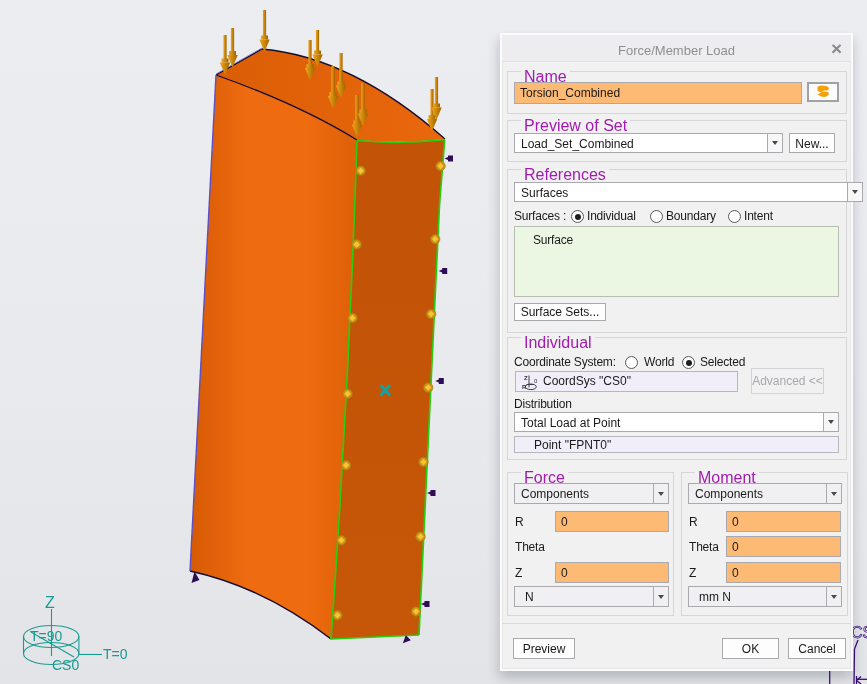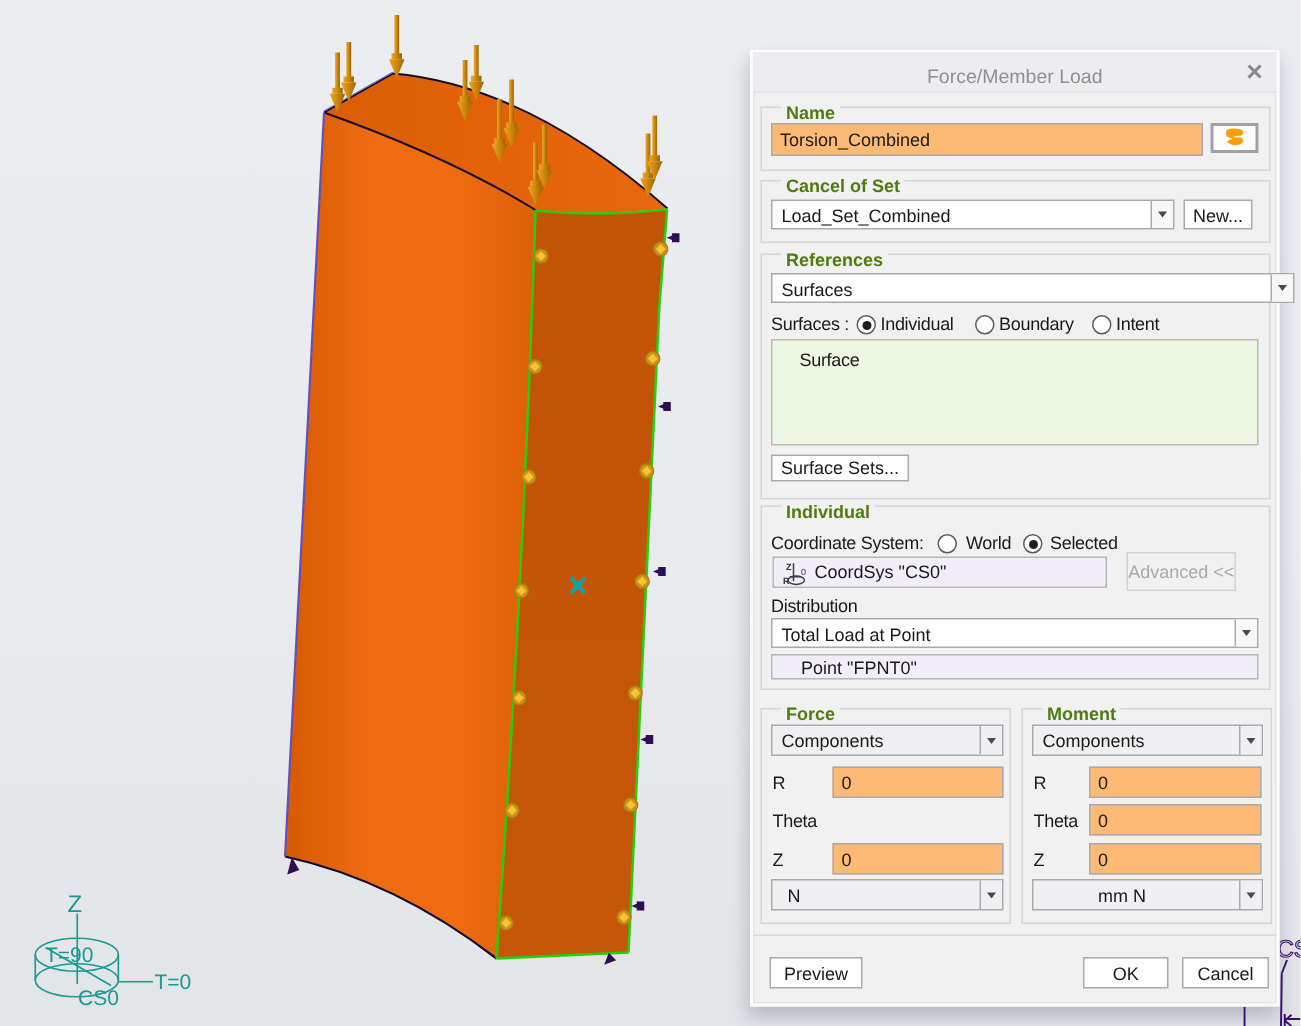--- a/index.html
+++ b/index.html
@@ -9,21 +9,21 @@
 #scene{position:absolute;left:0;top:0;}
 .dlg{position:absolute;left:500px;top:33px;width:353px;height:638px;background:#F1F1F2;
   box-shadow:inset 0 0 0 2px #FBFBFC,inset 0 0 0 3px #E6E6E9,
   -5px 6px 9px rgba(70,75,95,.10),0 9px 12px rgba(70,75,95,.13),
   3px 4px 8px rgba(70,75,95,.07);}
 .tbar{position:absolute;left:2px;top:2px;width:349px;height:26px;background:#EDEDEF;
   border-bottom:1px solid #E3E3E6;}
 .tbar .tt{position:absolute;left:0;right:0;top:8px;text-align:center;font-size:13px;color:#8F8F92;}
 .tbar .x{position:absolute;right:9px;top:3px;font-size:19px;color:#8A8A8E;font-weight:bold;}
 .grp{position:absolute;border:1px solid #D6D6D9;}
-.grp>span{position:absolute;top:-4px;left:13px;background:#F1F1F2;padding:0 3px;font-size:12px;color:#4d7c0f;white-space:nowrap;font-weight:bold;}
+.grp>span{position:absolute;top:-4px;left:13px;background:#F1F1F2;padding:0 3px;font-size:16px;color:#a21caf;white-space:nowrap;}
 .lbl{position:absolute;font-size:12px;color:#1A1A1A;white-space:nowrap;letter-spacing:-0.2px;}
 .txt{position:absolute;background:#fdba74;border:1px solid #A9A9AE;font-size:12px;color:#1A1A1A;}
 .txt span{position:absolute;left:5px;top:3px;white-space:nowrap;}
 .cmb{position:absolute;background:#fff;border:1px solid #A9A9AE;font-size:12px;color:#1A1A1A;}
 .cmb .t{position:absolute;left:6px;top:3px;white-space:nowrap;}
 .cmb .a{position:absolute;right:0;top:0;bottom:0;width:14px;border-left:1px solid #ABABAE;background:#F7F7F8;}
 .cmbg{background:#F0F0F2;}
 .cmbg .a{background:#F0F0F2;}
 .cmb .a:after{content:"";position:absolute;left:3.5px;top:50%;margin-top:-2px;
   border-left:3.5px solid transparent;border-right:3.5px solid transparent;border-top:4px solid #4A4A4C;}
@@ -194,21 +194,21 @@
   <div class="txt" style="left:14px;top:49px;width:286px;height:20px;">
       <span>Torsion_Combined</span>
     </div>
   <div style="position:absolute;left:307px;top:49px;width:28px;height:16px;border:2px solid #A2A2A6;background:#FCFCFD;">
     <svg width="28" height="16" viewBox="0 0 28 16">
       <polygon points="8.6,6.8 8.4,3.4 9.8,2.0 12.6,1.6 16.4,1.9 18.8,2.5 19.9,4.0 19.5,5.6 18.2,6.5 14.8,6.6 13.0,7.5 17.8,7.7 19.5,8.1 19.1,8.7 19.9,9.4 19.5,10.8 18.0,12.2 15.2,12.9 12.2,12.5 10.2,11.3 8.6,10.5 10.6,9.3 12.6,8.5 10.6,7.9" fill="#F6A008"></polygon>
     </svg>
   </div>
 
   <div class="grp" style="left:7px;top:87px;width:338px;height:40px;">
-      <span>Cancel of Set</span>
+      <span>Preview of Set</span>
     </div>
   <div class="cmb" style="left:14px;top:100px;width:267px;height:18px;">
       <span class="t">Load_Set_Combined</span>
       <span class="a"></span>
     </div>
   <div class="btn" style="left:289px;top:100px;width:44px;height:18px;"><span>New...</span></div>
 
   <div class="grp" style="left:7px;top:136px;width:338px;height:162px;">
       <span>References</span>
     </div>
@@ -293,21 +293,21 @@
     </div>
   <div class="lbl" style="left:189px;top:507px;">Theta</div>
   <div class="txt" style="left:226px;top:503px;width:113px;height:19px;">
       <span>0</span>
     </div>
   <div class="lbl" style="left:189px;top:533px;">Z</div>
   <div class="txt" style="left:226px;top:529px;width:113px;height:19px;">
       <span>0</span>
     </div>
   <div class="cmb cmbg" style="left:188px;top:553px;width:152px;height:19px;">
-      <span class="t" style="left:10px;margin-left:33px;">mm N</span>
+      <span class="t" style="left:10px;">mm N</span>
       <span class="a"></span>
     </div>
 
   <div class="sep" style="top:590px;"></div>
   <div class="btn" style="left:13px;top:605px;width:60px;height:19px;"><span>Preview</span></div>
   <div class="btn" style="left:222px;top:605px;width:55px;height:19px;"><span>OK</span></div>
   <div class="btn" style="left:288px;top:605px;width:56px;height:19px;"><span>Cancel</span></div>
 </div>
 
 </body></html>

